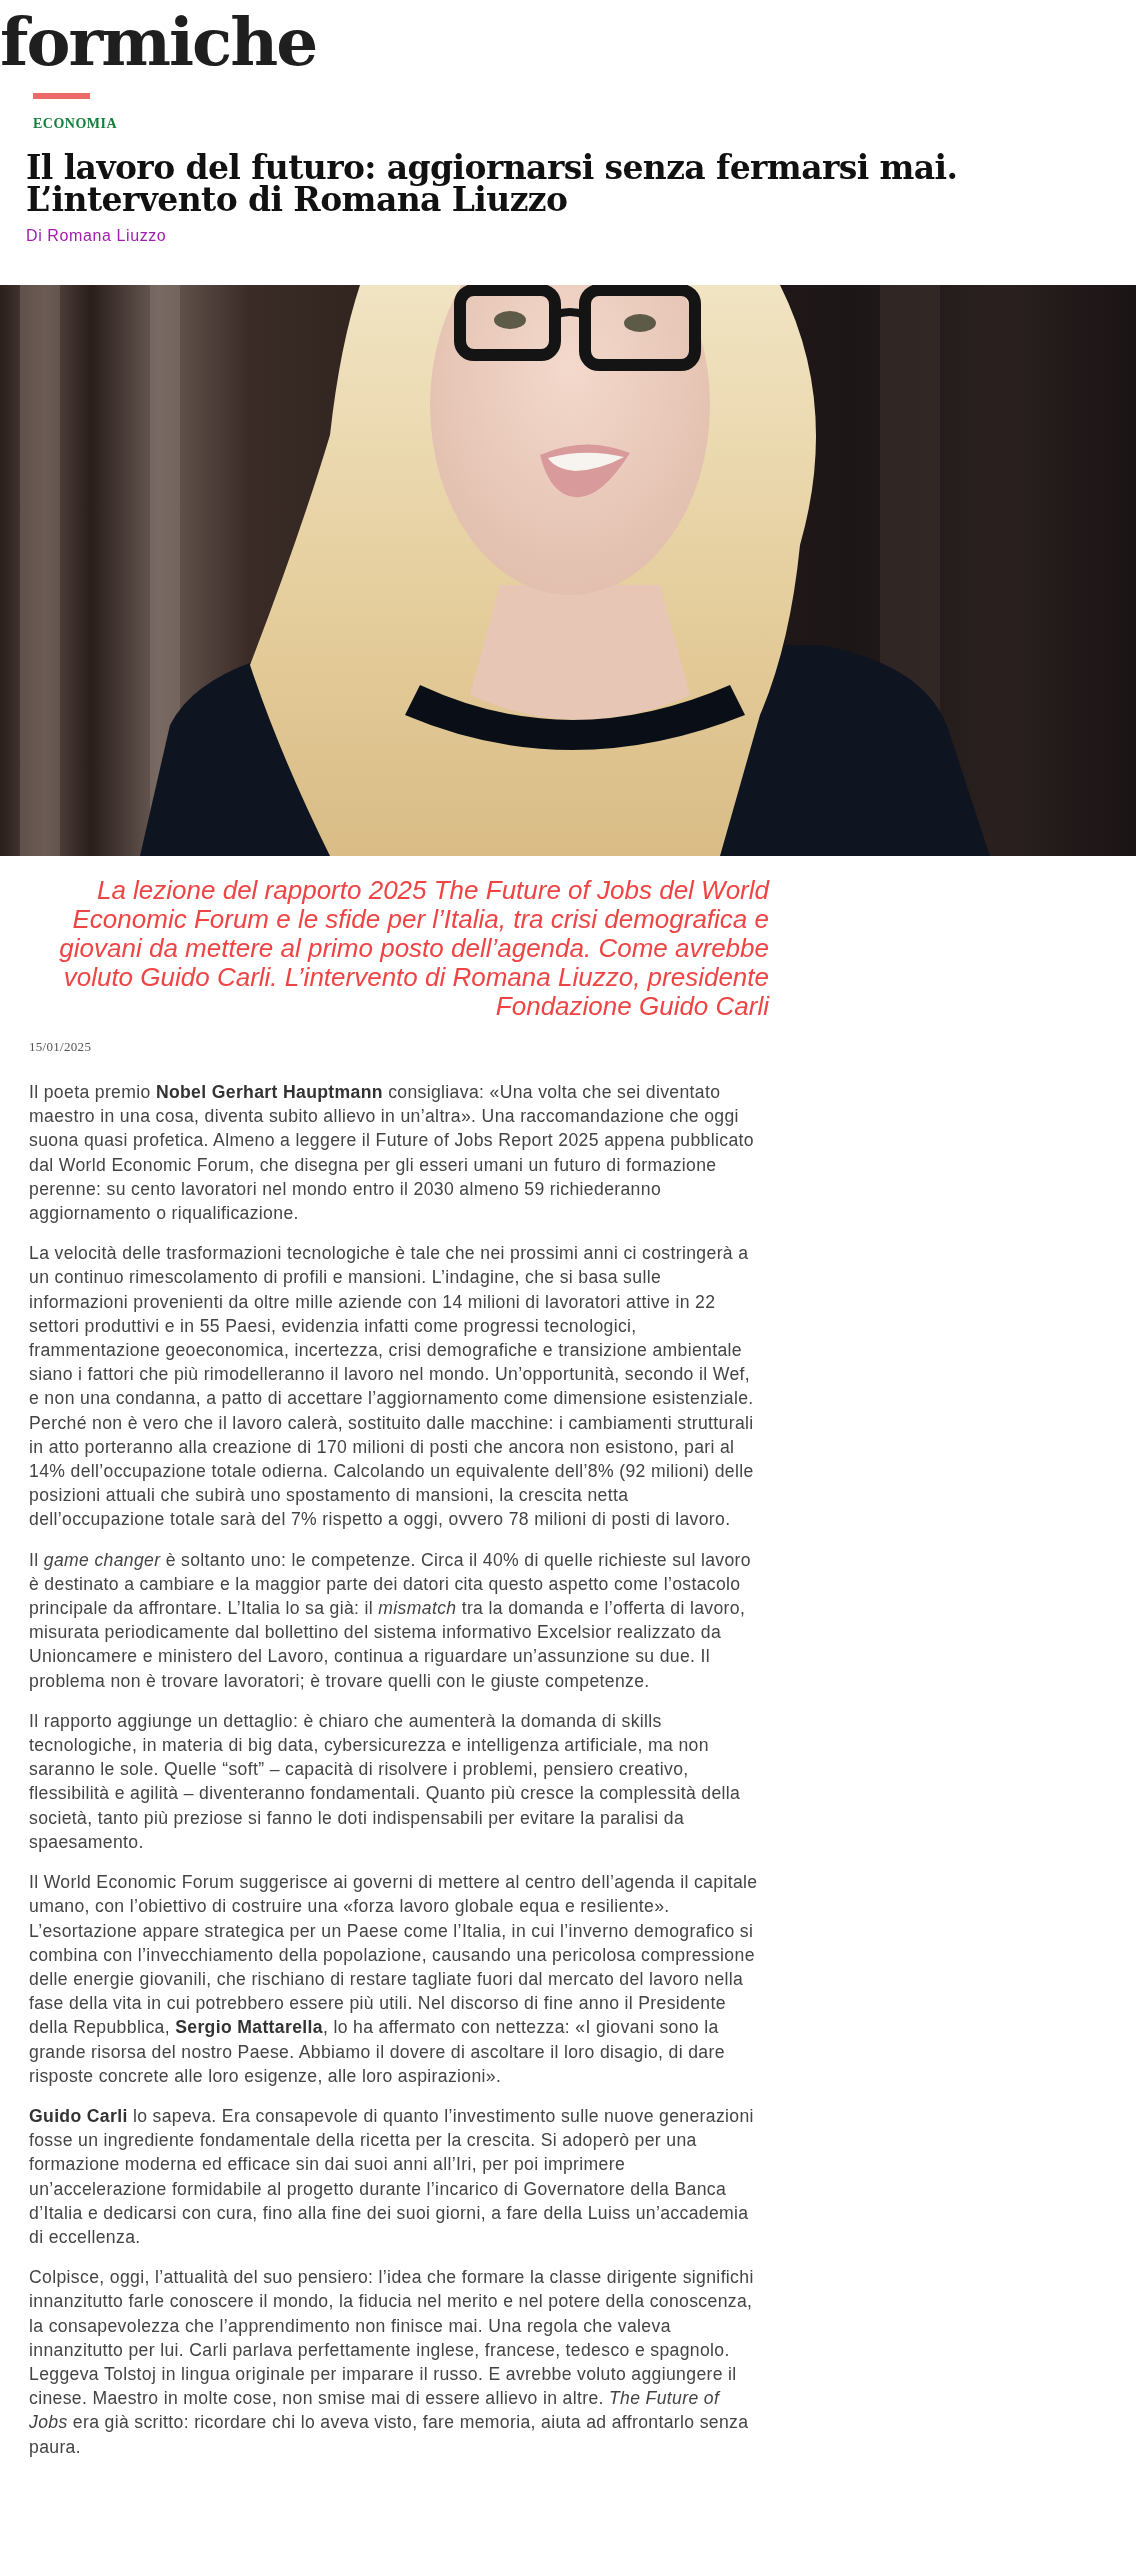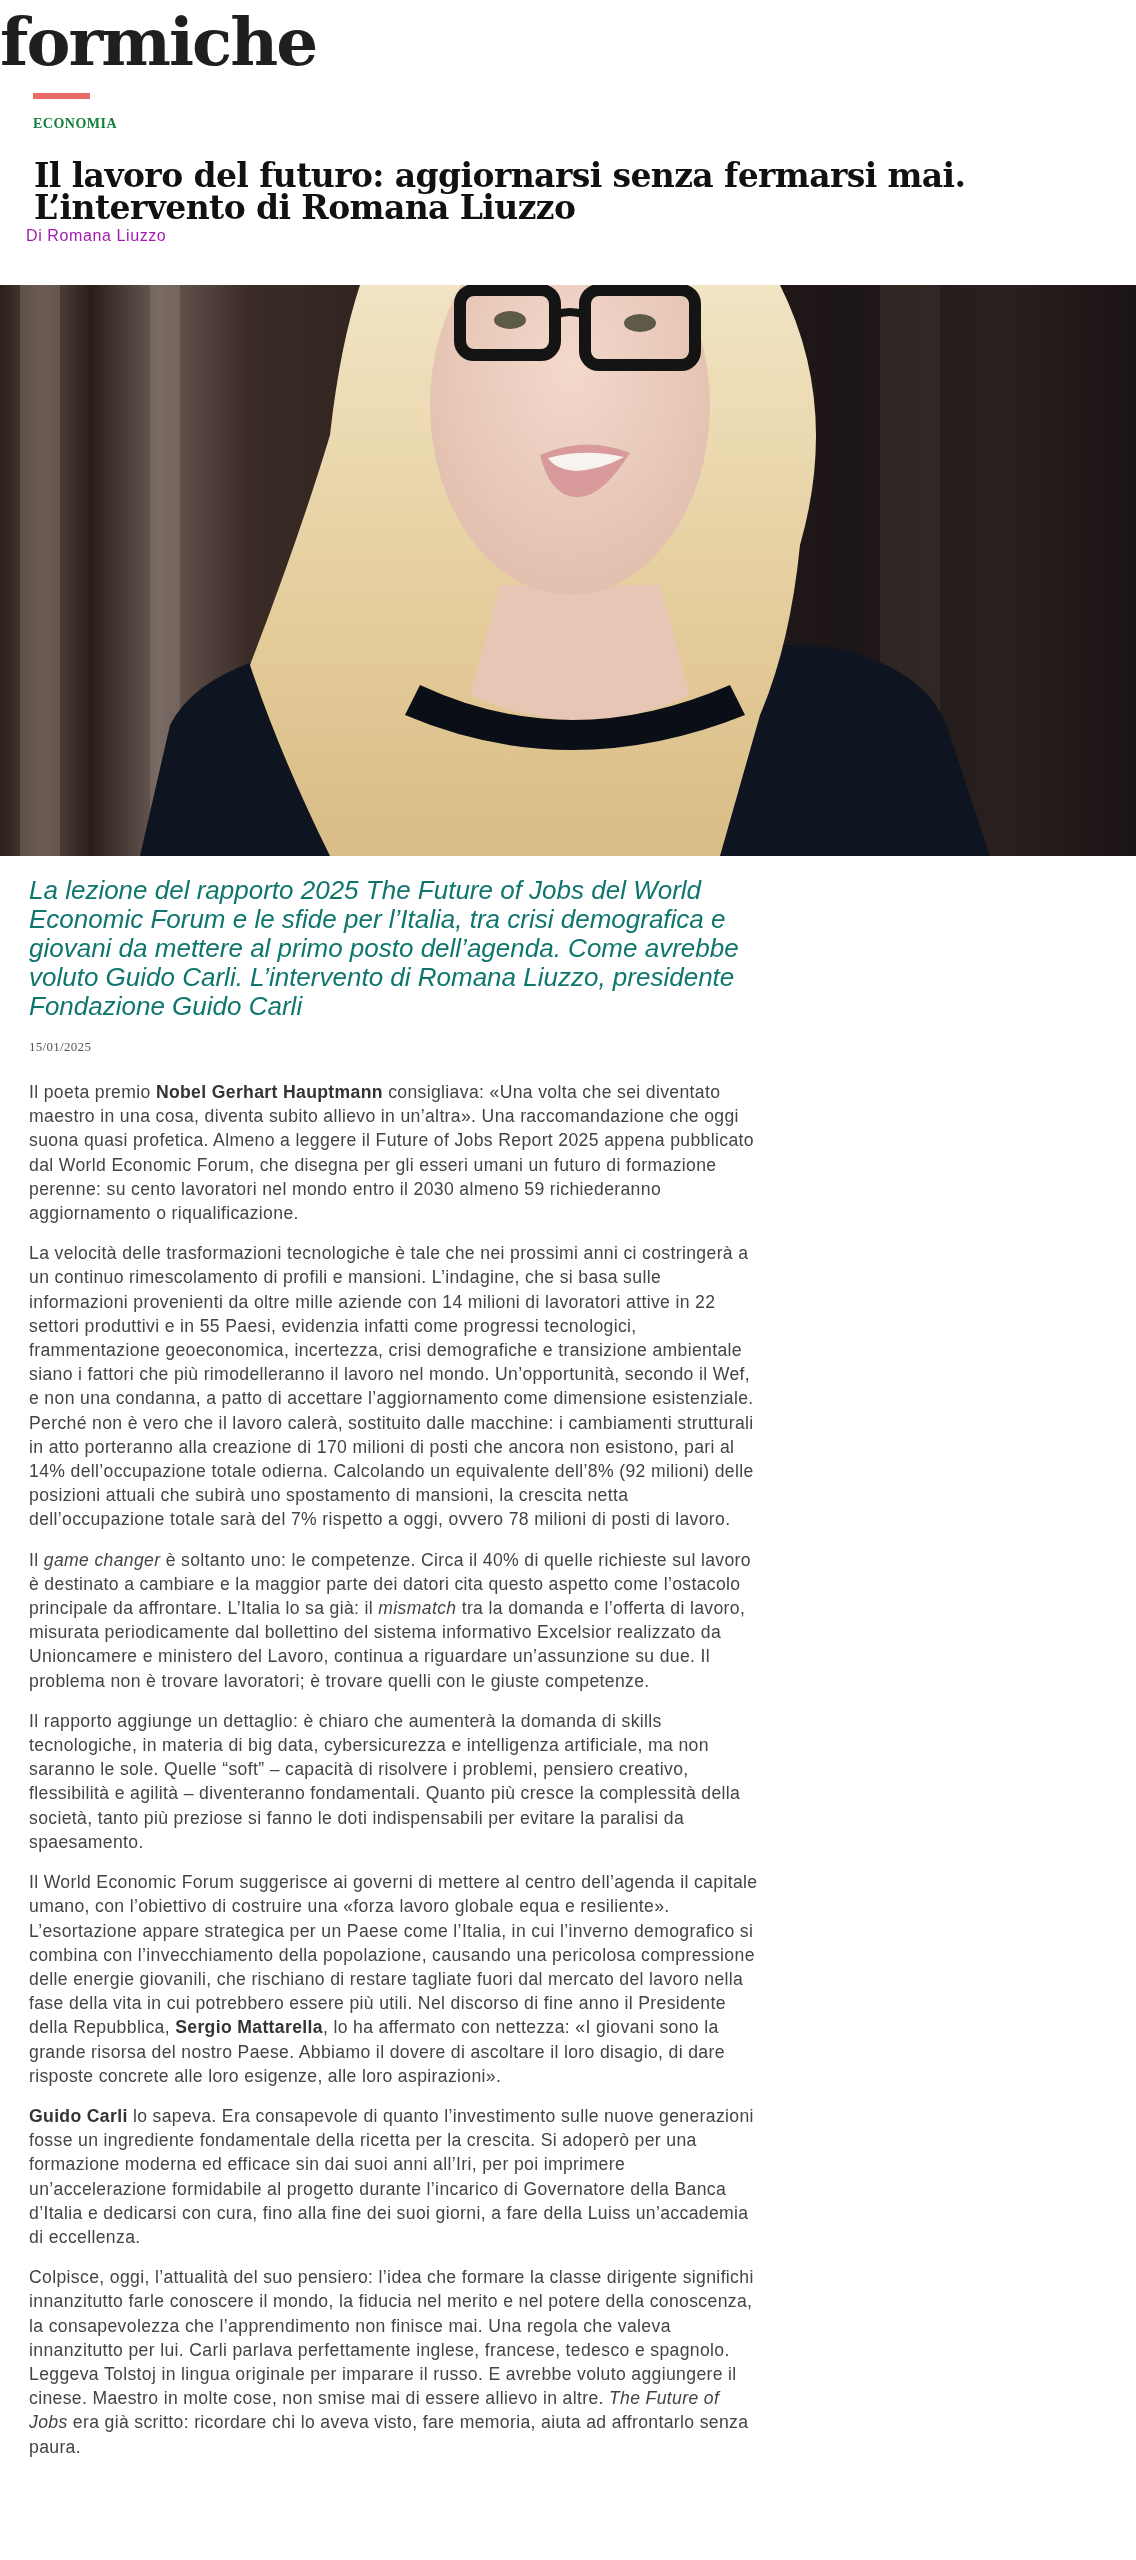--- a/index.html
+++ b/index.html
@@ -1,26 +1,26 @@
 <!DOCTYPE html>
 <html><head>
 <meta charset="utf-8">
 <style>
   html, body { margin:0; padding:0; background:#ffffff; }
   body { width:1136px; height:2560px; overflow:hidden; position:relative; color:#222; }
   .logo-wrap { position:absolute; top:7px; left:0; width:1136px; height:72px; text-align:left; }
   .logo { display:inline-block; margin-top:-4px; font-family:"DejaVu Serif", serif; font-weight:bold; font-size:66px; letter-spacing:-2px; color:#1f1f1f; line-height:78px; }
   .cat-bar { position:absolute; left:33px; top:93px; width:57px; height:6px; background:#e96a67; }
   .category { position:absolute; left:33px; top:116px; font-family:"Liberation Serif", serif; font-weight:bold; font-size:14px; letter-spacing:0.5px; color:#15803d; }
-  .title { position:absolute; left:26px; top:152px; width:1100px; margin:8px; font-family:"DejaVu Serif", serif; font-weight:bold; font-size:33px; line-height:32px; letter-spacing:-0.6px; color:#111; }
+  .title { position:absolute; left:26px; top:152px; width:1100px; margin:0; font-family:"DejaVu Serif", serif; font-weight:bold; font-size:33px; line-height:32px; letter-spacing:-0.6px; color:#111; }
   .byline { position:absolute; left:26px; top:227px; font-family:"Liberation Sans", sans-serif; font-size:16px; letter-spacing:0.6px; color:#a21caf; }
   .hero { position:absolute; left:0; top:285px; width:1136px; height:571px; overflow:hidden;
           background: linear-gradient(90deg, #2b1f1b 0%, #5a4a44 4%, #2a1e1b 8%, #6a5b55 14%, #3a2b26 22%, #2b201c 40%, #22191a 62%, #1d1616 75%, #2a2020 88%, #1b1414 100%); }
   .hero svg { position:absolute; left:0; top:0; }
-  .lede { position:absolute; left:29px; top:876px; width:740px; margin:0; font-family:"Liberation Sans", sans-serif; font-style:italic; font-size:26px; line-height:29px; color:#0f766e; }
+  .lede { position:absolute; left:29px; top:876px; width:740px; margin:0; font-family:"Liberation Sans", sans-serif; font-style:italic; font-size:26px; line-height:29px; color:#ef4444;text-align:right; }
   .date { position:absolute; left:29px; top:1039px; font-family:Liberation Serif, serif; font-size:13px; color:#555; letter-spacing:0.3px; }
   .body { position:absolute; left:29px; top:1080px; width:730px; font-family:"Liberation Sans", sans-serif; font-size:17.6px; line-height:24.2px; color:#444; letter-spacing:0.35px; }
   .body p { margin:0 0 16px 0; }
   .body b { color:#333; }
 </style>
 </head>
 <body>
 
 <div class="logo-wrap">
   <span class="logo">formiche</span>

